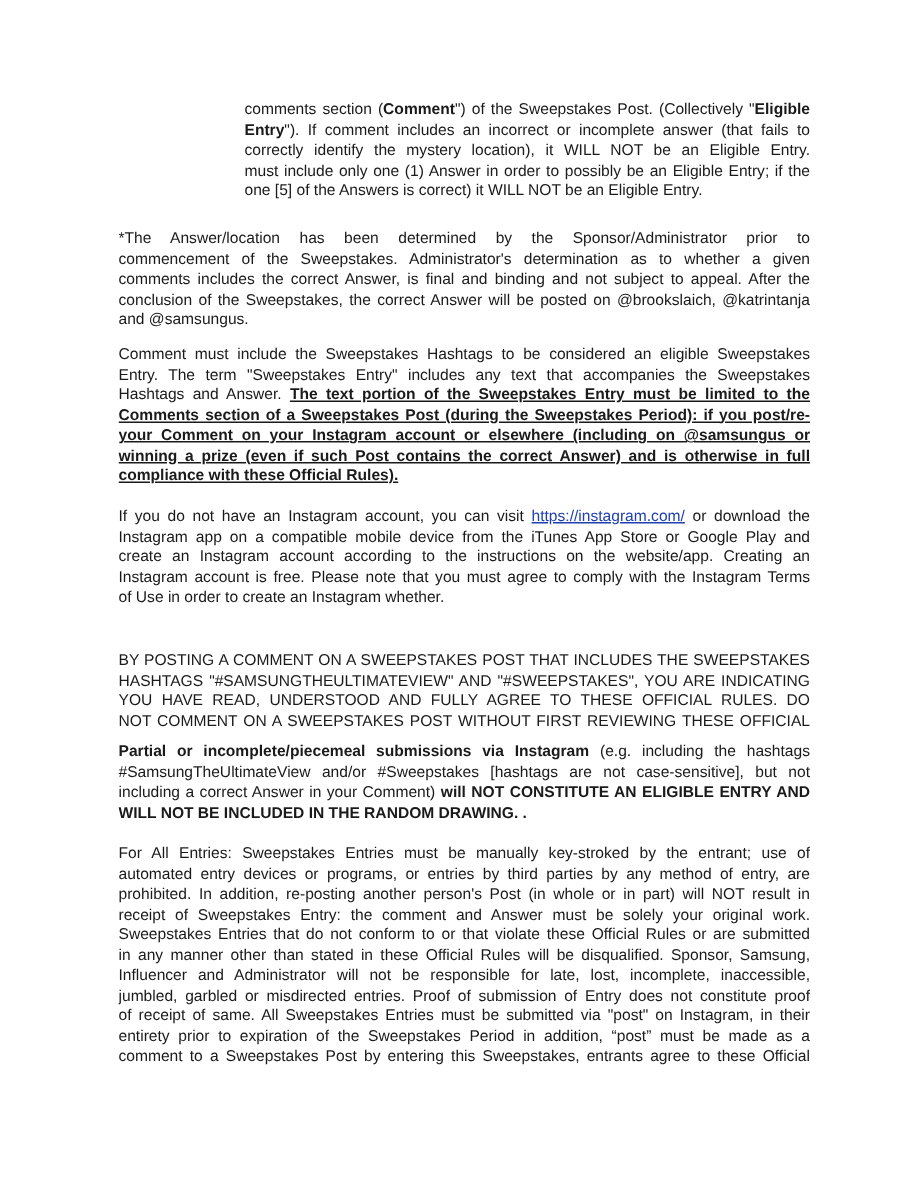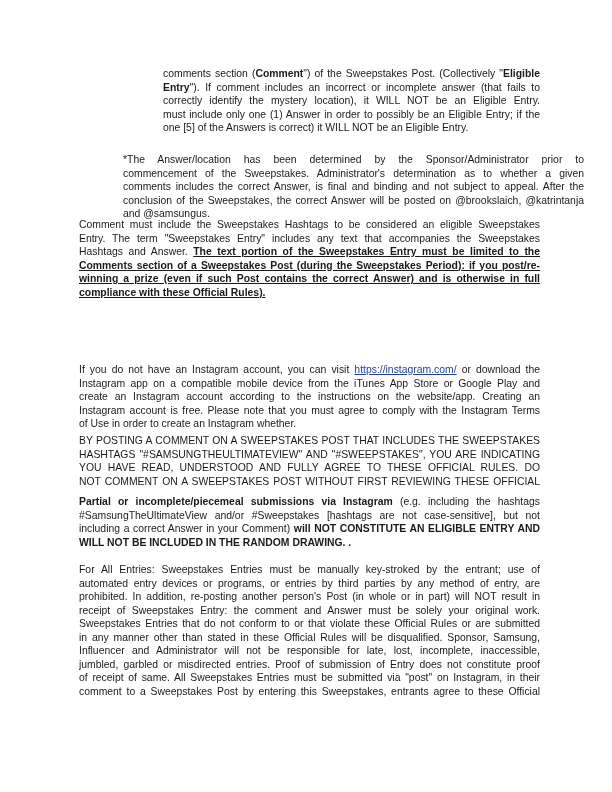--- a/index.html
+++ b/index.html
@@ -22,36 +22,37 @@
 <body>
 
 <div class="page">
   <div class="para indent" style="top:67px;">
       <div class="j" style="height: 13.5px; line-height: 13.5px; white-space: normal; overflow: hidden;"><span>comments section (</span><b>Comment</b><span>") of the Sweepstakes Post. (Collectively "</span><b>Eligible</b></div>
       <div class="j" style="height: 13.5px; line-height: 13.5px; white-space: normal; overflow: hidden;"><b>Entry</b><span>"). If comment includes an incorrect or incomplete answer (that fails to</span></div>
       <div class="j" style="height: 13.5px; line-height: 13.5px; white-space: normal; overflow: hidden;"><span>correctly identify the mystery location), it WILL NOT be an Eligible Entry.  Comment</span></div>
       <div class="j" style="height: 13.5px; line-height: 13.5px; white-space: normal; overflow: hidden;"><span>must  include only one (1) Answer in order to possibly be an Eligible Entry; if the</span></div>
       <div class="j last" style="height: 13.5px; line-height: 13.5px; white-space: normal; overflow: hidden;"><span>one [5] of the Answers is correct) it WILL NOT be an Eligible Entry.</span></div>
     </div>
-  <div class="para" style="top:153px;margin-left:44px;">
+  <div class="para" style="top:153px;">
       <div class="j" style="height: 13.5px; line-height: 13.5px; white-space: normal; overflow: hidden;"><span>*The  Answer/location  has  been  determined  by  the  Sponsor/Administrator  prior  to</span></div>
       <div class="j" style="height: 13.5px; line-height: 13.5px; white-space: normal; overflow: hidden;"><span>commencement of the Sweepstakes. Administrator's determination as to whether a given</span></div>
       <div class="j" style="height: 13.5px; line-height: 13.5px; white-space: normal; overflow: hidden;"><span>comments includes  the correct Answer, is final and binding and not subject to appeal. After the</span></div>
       <div class="j" style="height: 13.5px; line-height: 13.5px; white-space: normal; overflow: hidden;"><span>conclusion of the Sweepstakes, the correct Answer will be posted on @brookslaich, @katrintanja</span></div>
       <div class="j last" style="height: 13.5px; line-height: 13.5px; white-space: normal; overflow: hidden;"><span>and @samsungus.</span></div>
     </div>
-  <div class="para" style="top:218px;">
+  <div class="para" style="top:230px;">
       <div class="j" style="height: 13.5px; line-height: 13.5px; white-space: normal; overflow: hidden;"><span>Comment must include the Sweepstakes Hashtags to be considered an eligible Sweepstakes</span></div>
       <div class="j" style="height: 13.5px; line-height: 13.5px; white-space: normal; overflow: hidden;"><span>Entry. The term "Sweepstakes Entry" includes any text that accompanies the Sweepstakes</span></div>
       <div class="j" style="height: 13.5px; line-height: 13.5px; white-space: normal; overflow: hidden;"><span>Hashtags and Answer. </span><span class="u">The text portion of the Sweepstakes Entry must be limited to the</span></div>
       <div class="j" style="height: 13.5px; line-height: 13.5px; white-space: normal; overflow: hidden;"><span class="u">Comments section of a Sweepstakes Post (during the Sweepstakes Period): if you post/re-post</span></div>
+      <div class="j" style="height: 13.5px; line-height: 13.5px; white-space: normal; overflow: hidden;"><span class="u">your Comment on your Instagram account or elsewhere (including on @samsungus or</span></div>
       <div class="j" style="height: 13.5px; line-height: 13.5px; white-space: normal; overflow: hidden;"><span class="u">winning a prize (even if such Post contains the correct Answer) and is otherwise in full</span></div>
       <div class="j last" style="height: 13.5px; line-height: 13.5px; white-space: normal; overflow: hidden;"><span class="u">compliance with  these Official Rules).</span></div>
     </div>
-  <div class="para" style="top:363px;">
+  <div class="para" style="top:338px;">
       <div class="j" style="height: 13.5px; line-height: 13.5px; white-space: normal; overflow: hidden;"><span>If you do not have an Instagram account, you can visit </span><a class="link" style="color: rgb(31, 63, 176);">https://instagram.com/</a><span> or download the</span></div>
       <div class="j" style="height: 13.5px; line-height: 13.5px; white-space: normal; overflow: hidden;"><span>Instagram app on a compatible mobile device from the iTunes App Store or Google Play and</span></div>
       <div class="j" style="height: 13.5px; line-height: 13.5px; white-space: normal; overflow: hidden;"><span>create an Instagram account according to the instructions on the website/app. Creating an</span></div>
       <div class="j" style="height: 13.5px; line-height: 13.5px; white-space: normal; overflow: hidden;"><span>Instagram account is free. Please note that you must agree to comply with the Instagram Terms</span></div>
       <div class="j last" style="height: 13.5px; line-height: 13.5px; white-space: normal; overflow: hidden;"><span>of Use in order to create an Instagram whether.</span></div>
     </div>
   <div class="para" style="top:434px;">
       <div class="j" style="height: 13.5px; line-height: 13.5px; white-space: normal; overflow: hidden;"><span>BY POSTING  A COMMENT  ON  A  SWEEPSTAKES  POST THAT  INCLUDES THE  SWEEPSTAKES</span></div>
       <div class="j" style="height: 13.5px; line-height: 13.5px; white-space: normal; overflow: hidden;"><span>HASHTAGS "#SAMSUNGTHEULTIMATEVIEW"  AND "#SWEEPSTAKES", YOU ARE INDICATING THAT</span></div>
       <div class="j" style="height: 13.5px; line-height: 13.5px; white-space: normal; overflow: hidden;"><span>YOU  HAVE  READ,  UNDERSTOOD  AND  FULLY  AGREE  TO  THESE  OFFICIAL  RULES.  DO</span></div>
@@ -66,15 +67,16 @@
   <div class="para" style="top:563px;">
       <div class="j" style="height: 13.5px; line-height: 13.5px; white-space: normal; overflow: hidden;"><span>For All Entries: Sweepstakes Entries must be manually key-stroked by the entrant; use of</span></div>
       <div class="j" style="height: 13.5px; line-height: 13.5px; white-space: normal; overflow: hidden;"><span>automated entry devices or programs, or entries by third parties by any method of entry, are</span></div>
       <div class="j" style="height: 13.5px; line-height: 13.5px; white-space: normal; overflow: hidden;"><span>prohibited. In addition, re-posting another person's Post (in whole or in part) will NOT result in</span></div>
       <div class="j" style="height: 13.5px; line-height: 13.5px; white-space: normal; overflow: hidden;"><span>receipt of Sweepstakes Entry: the comment and Answer must be solely your original work.</span></div>
       <div class="j" style="height: 13.5px; line-height: 13.5px; white-space: normal; overflow: hidden;"><span>Sweepstakes Entries that do not conform to or that violate these Official Rules or are submitted</span></div>
       <div class="j" style="height: 13.5px; line-height: 13.5px; white-space: normal; overflow: hidden;"><span>in any manner other than stated in these Official Rules will be disqualified. Sponsor, Samsung,</span></div>
       <div class="j" style="height: 13.5px; line-height: 13.5px; white-space: normal; overflow: hidden;"><span>Influencer and Administrator will not be responsible for late, lost, incomplete, inaccessible,</span></div>
       <div class="j" style="height: 13.5px; line-height: 13.5px; white-space: normal; overflow: hidden;"><span>jumbled, garbled or misdirected entries. Proof of submission of Entry does not constitute proof</span></div>
       <div class="j" style="height: 13.5px; line-height: 13.5px; white-space: normal; overflow: hidden;"><span>of receipt of same. All Sweepstakes Entries must be submitted via "post" on Instagram, in their</span></div>
+      <div class="j" style="height: 13.5px; line-height: 13.5px; white-space: normal; overflow: hidden;"><span>entirety prior to expiration of the Sweepstakes Period in addition,  “post” must be made as a</span></div>
       <div class="j" style="height: 13.5px; line-height: 13.5px; white-space: normal; overflow: hidden;"><span>comment to a Sweepstakes Post by entering this Sweepstakes, entrants agree to these Official</span></div>
     </div>
 </div>
 
 </body></html>

